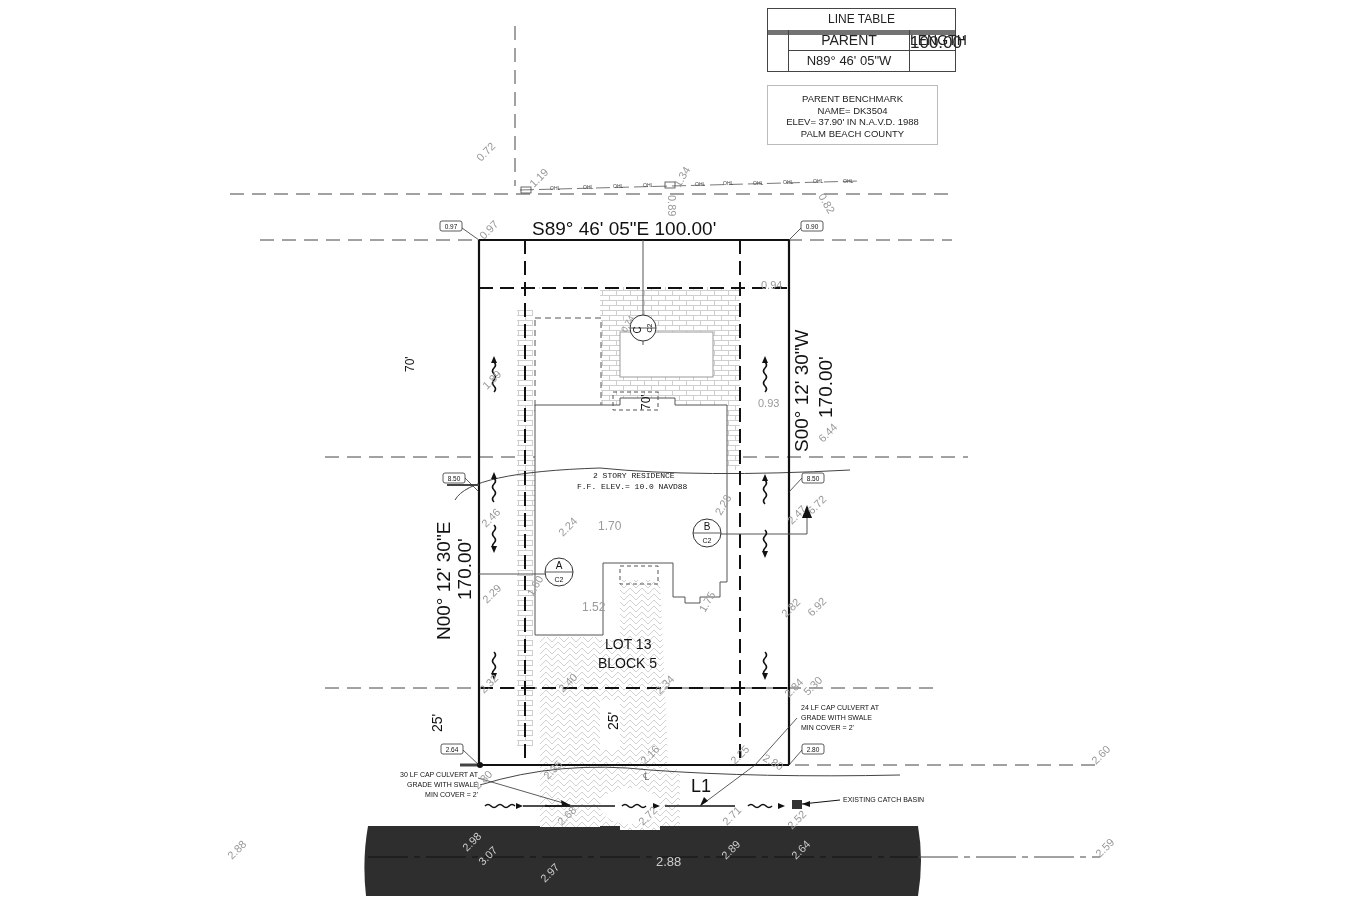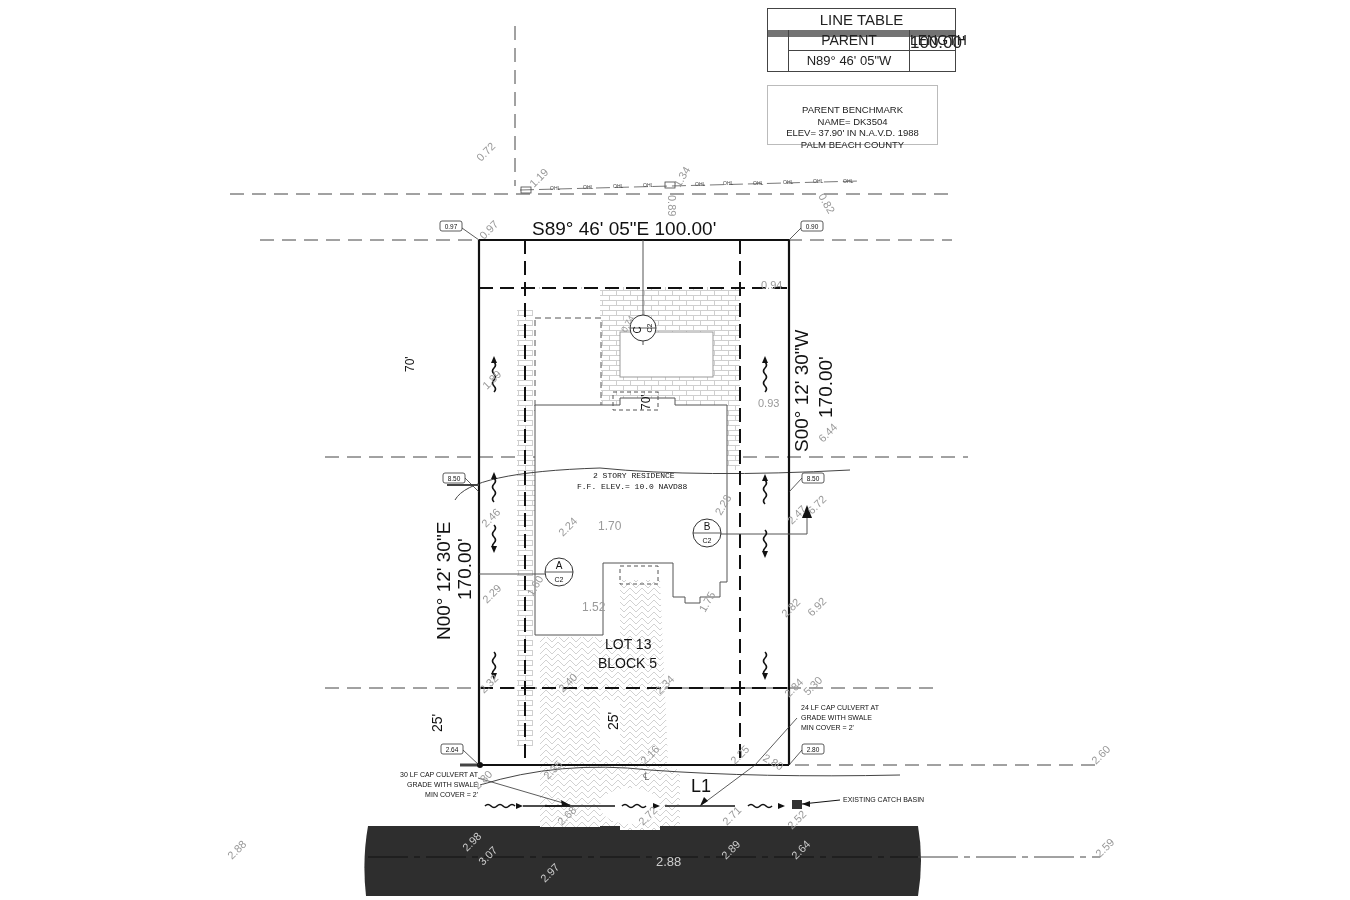--- a/index.html
+++ b/index.html
@@ -1,26 +1,26 @@
 <!DOCTYPE html>
 <html><head>
 <meta charset="utf-8">
 <style>
   html, body { margin:0; padding:0; background:#ffffff; }
   body { width:1350px; height:900px; position:relative; overflow:hidden; font-family:"Liberation Sans", sans-serif; }
   #plan { position:absolute; left:0; top:0; }
   .tbl { position:absolute; border:1px solid #444; background:#fff; color:#222; font-family:"Liberation Sans", sans-serif; }
   .line-table { left:767px; top:8px; width:187px; height:62px; }
-  .line-table .title { position:absolute; left:0; top:0; width:187px; height:21px; border-bottom:7px solid #737373; text-align:center; font-size:15px; line-height:21px; }
+  .line-table .title { position:absolute; left:0; top:0; width:187px; height:21px; border-bottom:5px solid #737373; text-align:center; font-size:12px; line-height:21px; }
   .line-table .col0 { position:absolute; left:0; top:21px; width:20px; height:41px; border-right:1px solid #444; }
   .line-table .hdr-bearing { position:absolute; left:21px; top:21px; width:120px; height:20px; border-bottom:1px solid #444; border-right:1px solid #444; text-align:center; font-size:14px; line-height:20px; }
   .line-table .hdr-length { position:absolute; left:142px; top:21px; width:45px; height:20px; border-bottom:1px solid #444; text-align:right; font-size:14px; line-height:20px; }
   .line-table .val-bearing { position:absolute; left:21px; top:42px; width:120px; height:20px; border-right:1px solid #444; text-align:center; font-size:13px; line-height:20px; }
   .line-table .val-length { position:absolute; left:142px; top:24px; width:45px; height:20px; text-align:center; font-size:17px; line-height:20px; }
-  .benchmark { left:767px; top:85px; width:171px; height:60px; border-color:#bbb; text-align:center; font-size:9.5px; line-height:11.5px; padding-top:18px; box-sizing:border-box; }
+  .benchmark { left:767px; top:85px; width:171px; height:60px; border-color:#bbb; text-align:center; font-size:9.5px; line-height:11.5px; padding-top:7px; box-sizing:border-box; }
   .benchmark div { white-space:nowrap; }
 </style>
 </head>
 <body>
 
 <svg id="plan" width="1350" height="900" viewBox="0 0 1350 900" xmlns="http://www.w3.org/2000/svg">
   <defs>
     <pattern id="paver" width="14" height="10" patternUnits="userSpaceOnUse">
       <rect width="14" height="10" fill="#fff"></rect>
       <path d="M0 0.5H14 M0 5.5H14 M0.5 0V5 M7.5 5V10" stroke="#cfcfcf" stroke-width="1" fill="none"></path>

